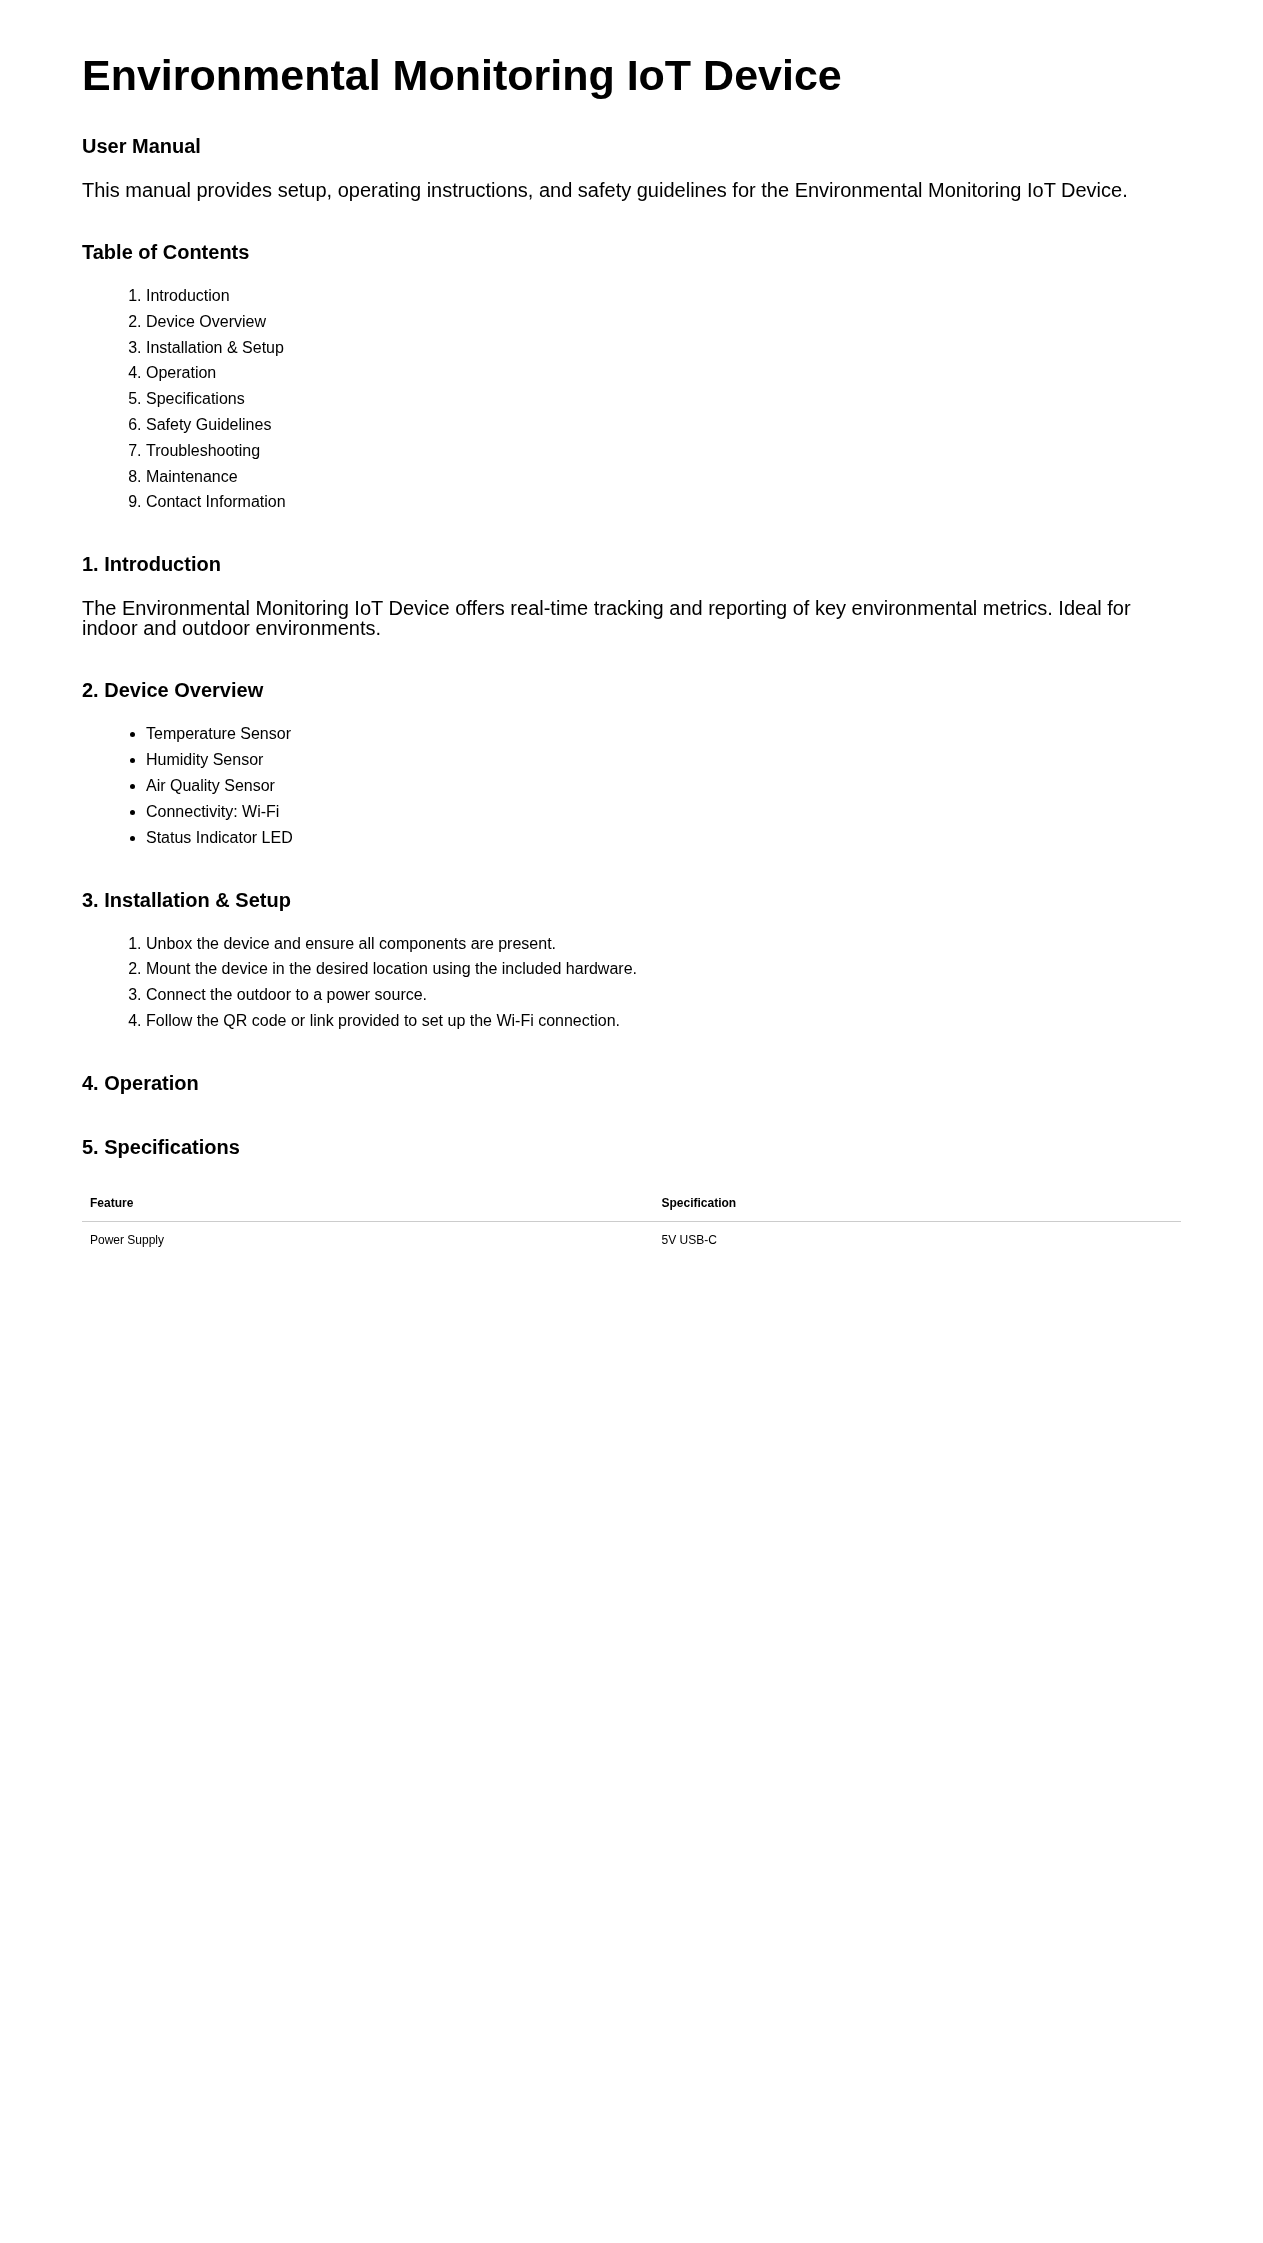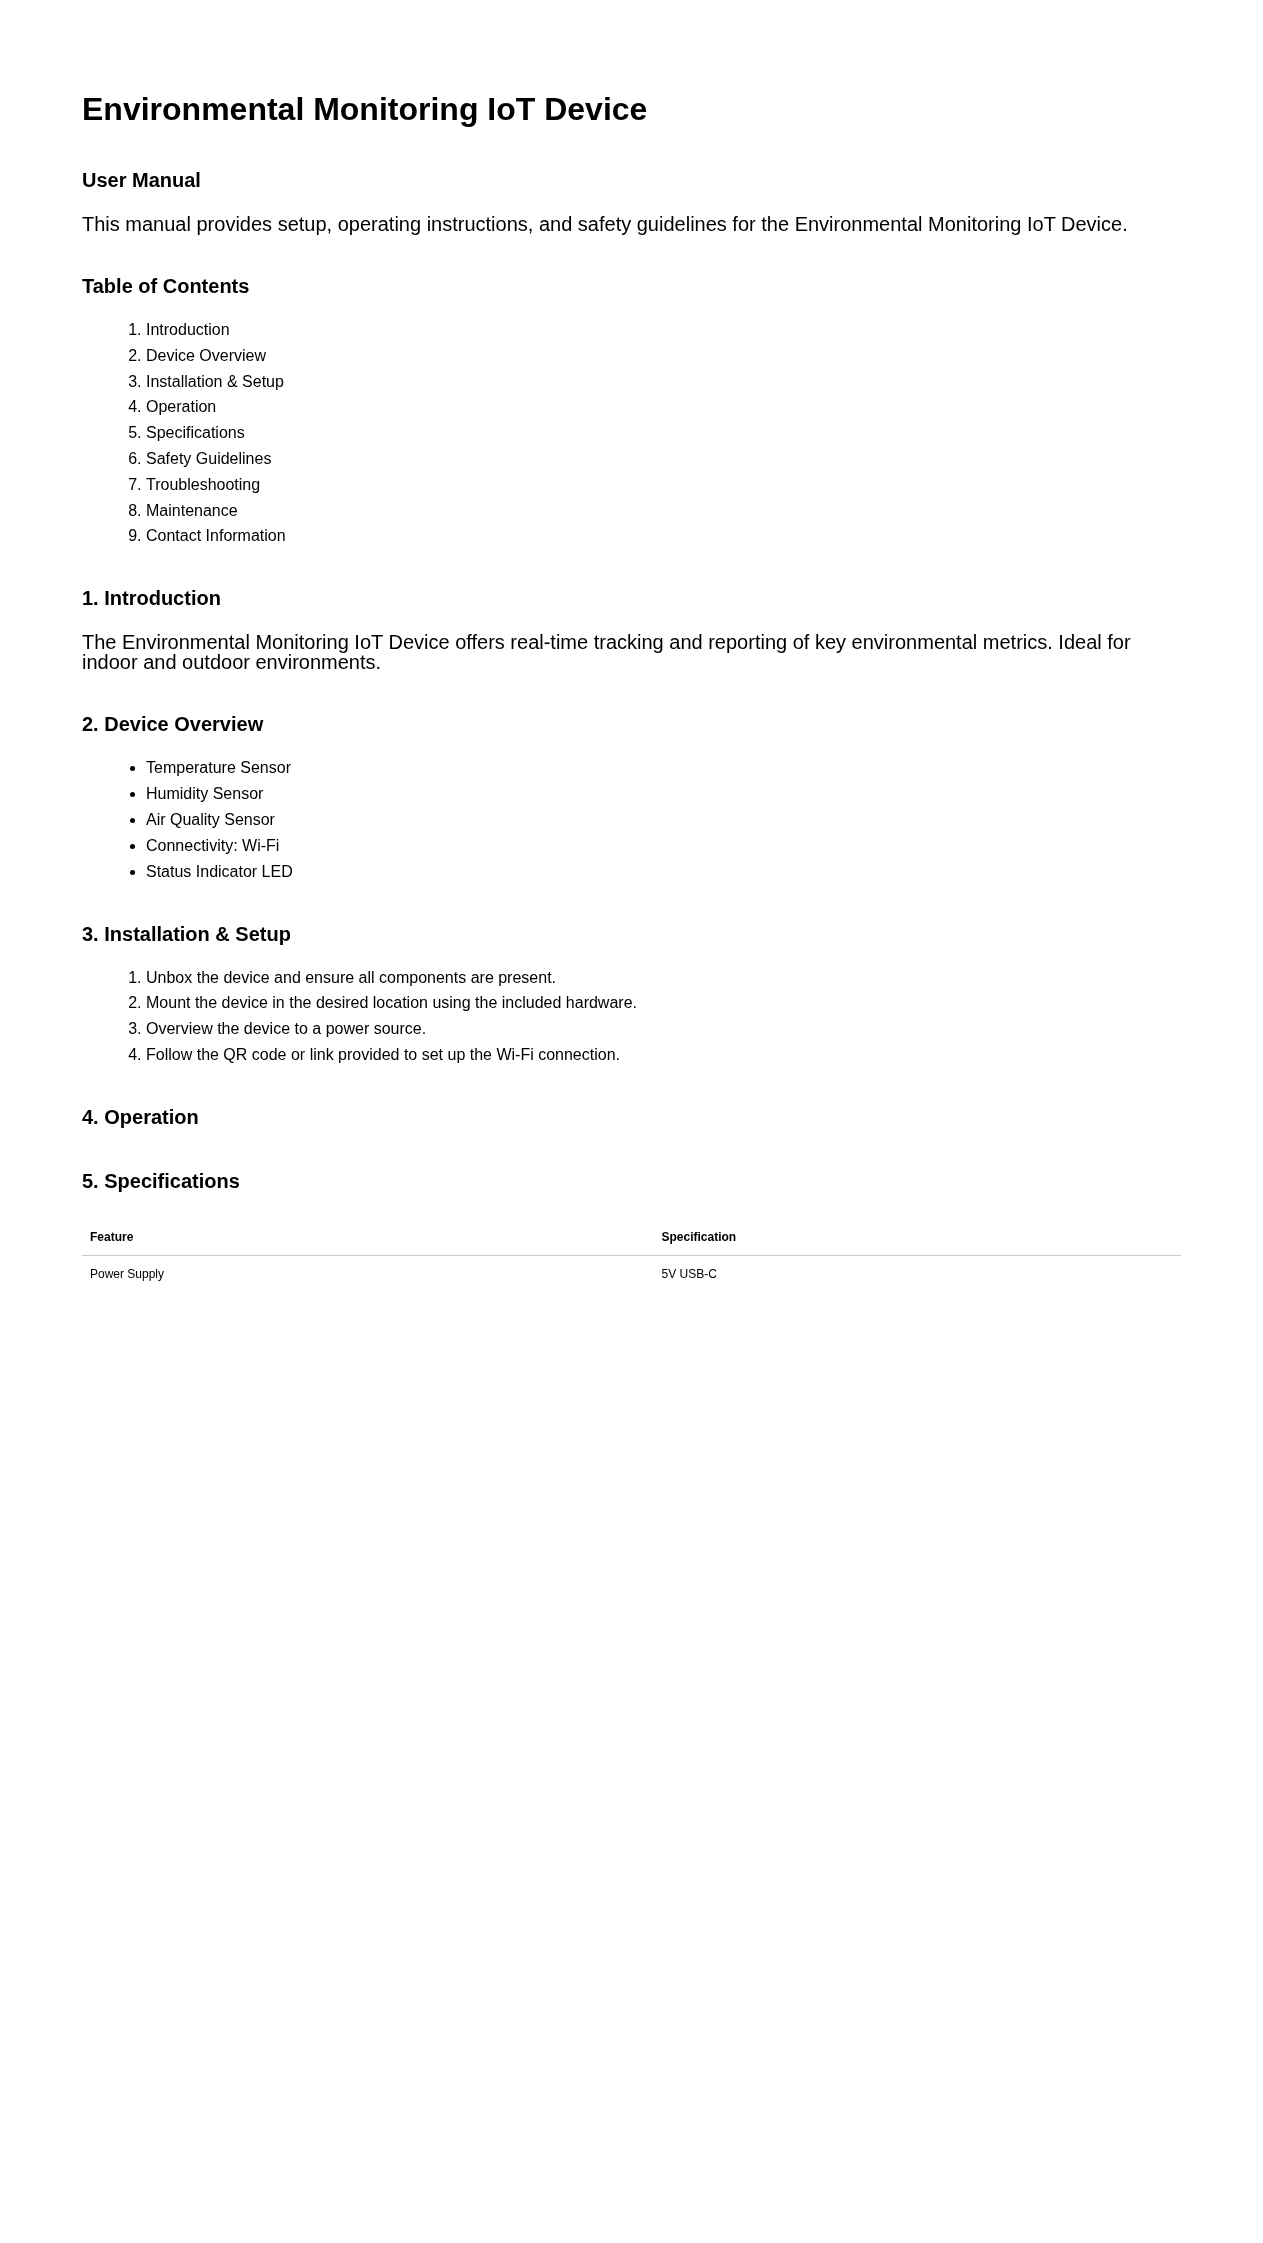--- a/index.html
+++ b/index.html
@@ -4,22 +4,22 @@
 <style>
   html, body { margin: 0; padding: 0; background: #ffffff; }
   body {
     width: 1263px; height: 2243px; overflow: hidden;
     font-family: "Liberation Sans", sans-serif;
     color: #000000;
   }
   .page { position: relative; padding: 0 82px; }
   .clip { height: 1302px; overflow: hidden; }
   h1 {
-    font-size: 32px; font-weight: bold; margin: 0;
-    padding-top: 90px; line-height: 38px;
+    font-size: 43px; font-weight: bold; margin: 0;
+    padding-top: 56px; line-height: 38px;
   }
   h2 {
     font-size: 20px; font-weight: bold; margin: 0; line-height: 24px;
   }
   p { font-size: 20px; margin: 0; line-height: 20px; }
   ol, ul { margin: 0; padding-left: 64px; font-size: 16px; }
   li { line-height: 20px; margin-bottom: 5.8px; }
   .h-user { margin-top: 40px; }
   .p-after { margin-top: 22px; }
   .sec { margin-top: 40px; }
@@ -68,21 +68,21 @@
       <li>Connectivity: Wi-Fi</li>
       <li>Status Indicator LED</li>
     </ul>
   </section>
 
   <section>
     <h2 class="sec">3. Installation &amp; Setup</h2>
     <ol class="list-after">
       <li>Unbox the device and ensure all components are present.</li>
       <li>Mount the device in the desired location using the included hardware.</li>
-      <li>Overview the device to a power source.</li>
+      <li>Connect the outdoor to a power source.</li>
       <li>Follow the QR code or link provided to set up the Wi-Fi connection.</li>
     </ol>
   </section>
 
   <section>
     <h2 class="sec">4. Operation</h2>
   </section>
 
   <section>
     <h2 class="sec">5. Specifications</h2>

